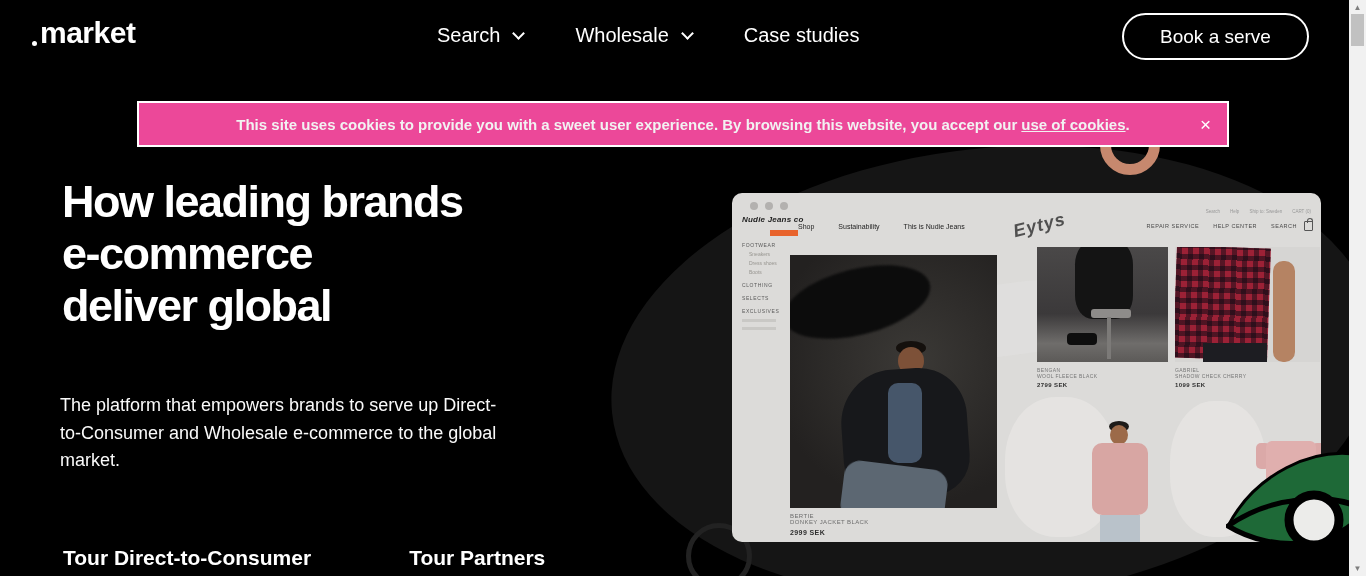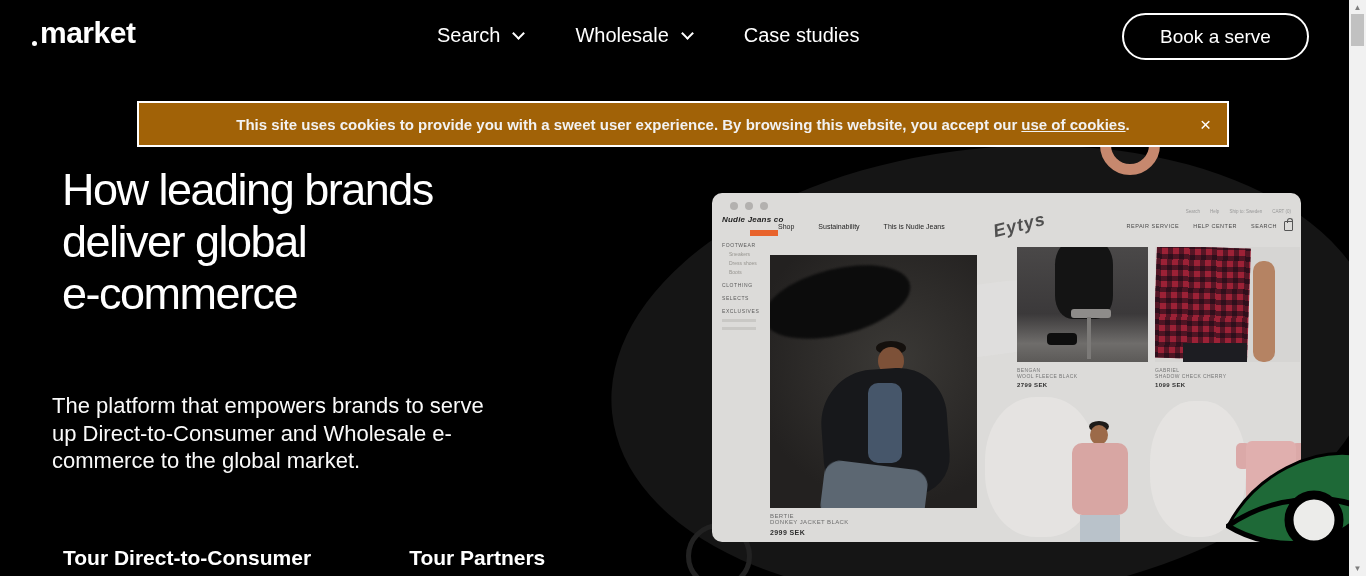--- a/index.html
+++ b/index.html
@@ -13,46 +13,46 @@
   .logo-dot { position:absolute; left:-8px; bottom:4px; width:5px; height:5px; border-radius:50%; background:#fff; }
   .mainnav { left:437px; top:24px; display:flex; align-items:center; z-index:20; }
   .navitem { display:flex; align-items:center; margin-right:52px; font-size:20px; cursor:pointer; }
   .chev { width:9px; height:9px; border-right:2px solid #fff; border-bottom:2px solid #fff;
     transform:rotate(45deg); margin-left:14px; margin-top:-4px; }
   .cta { left:1122px; top:13px; width:187px; height:47px; border:2px solid #fff; border-radius:26px;
     background:transparent; color:#fff; font-size:19px; display:flex; align-items:center; justify-content:center;
     z-index:20; cursor:pointer; font-family:"Liberation Sans", sans-serif; }
 
   
-  .cookie { left:137px; top:101px; width:1092px; height:46px; background:#a16207; border:2px solid #fff;
+  .cookie { left:137px; top:101px; width:1092px; height:46px; background:#ec4899; border:2px solid #fff;
     z-index:15; display:flex; align-items:center; justify-content:center; }
   .cookie-text { font-size:15px; font-weight:700; color:#f2f2f2; }
   .cookie-link { text-decoration:underline; margin-left:4px; cursor:pointer; }
   .cookie-close { position:absolute; right:16px; top:50%; transform:translateY(-50%);
     font-size:19px; font-weight:400; color:#fff; cursor:pointer; line-height:1; }
 
   
-  .h1 { left:62px; top:164px; font-size:45px; font-weight:400; line-height:52px; letter-spacing:-1.5px; z-index:12; }
+  .h1 { left:62px; top:176px; font-size:45px; font-weight:700; line-height:52px; letter-spacing:-1.5px; z-index:12; }
   .h1 span { display:block; }
-  .lede { left:52px; top:392px; width:445px; font-size:22px; line-height:27.5px; color:#fafafa; z-index:12; }
+  .lede { left:60px; top:392px; width:445px; font-size:18px; line-height:27.5px; color:#fafafa; z-index:12; }
   .tourlinks { left:63px; top:546px; display:flex; z-index:12; }
   .tourlink { font-size:21px; font-weight:700; cursor:pointer; }
   .tourlink + .tourlink { margin-left:98px; }
 
   
   .blob { left:610px; top:148px; width:770px; height:450px; background:#151515; border-radius:50%;
     transform:rotate(-6deg); z-index:1; }
   .ring-salmon { left:1100px; top:115px; width:60px; height:60px; border-radius:50%;
     border:11px solid #c6886e; z-index:3; }
   .ring-dark { left:686px; top:523px; width:66px; height:66px; border-radius:50%;
     border:5px solid #222; z-index:1; }
   .eye { left:1226px; top:428px; z-index:8; }
 
   
-  .win { left:712px; top:193px; width:589px; height:349px; background:#dcdbd9; border-radius:10px;
+  .win { left:732px; top:193px; width:589px; height:349px; background:#dcdbd9; border-radius:10px;
     z-index:4; overflow:hidden; color:#444; }
   .dots { position:absolute; left:18px; top:9px; display:flex; gap:7px; }
   .dot { width:8px; height:8px; border-radius:50%; background:#b3b1af; }
 
   .store-logo { position:absolute; left:10px; top:22px; font-size:8px; font-weight:700; font-style:italic;
     color:#222; letter-spacing:0.2px; }
   .store-chip { position:absolute; left:38px; top:37px; width:28px; height:6px; background:#e8632c; }
   .store-nav { position:absolute; left:66px; top:30px; display:flex; font-size:7px; color:#222; }
   .store-nav .sn { margin-right:24px; cursor:default; }
   .util-top { position:absolute; right:10px; top:16px; display:flex; gap:10px; font-size:4.5px; color:#999; }
@@ -149,22 +149,22 @@
 
   <div class="abs cookie">
     <div class="cookie-text">
       <span>This site uses cookies to provide you with a sweet user experience. By browsing this website, you accept our</span><span class="cookie-link">use of cookies</span><span>.</span>
     </div>
     <span class="cookie-close">×</span>
   </div>
 
   <h1 class="abs h1">
     <span>How leading brands</span>
+    <span>e-commerce</span>
     <span>deliver global</span>
-    <span>e-commerce</span>
   </h1>
   <p class="abs lede">The platform that empowers brands to serve up Direct-to-Consumer and Wholesale e-commerce to the global market.</p>
   <div class="abs tourlinks">
     <span class="tourlink">Tour Direct-to-Consumer</span>
     <span class="tourlink">Tour Partners</span>
   </div>
 
   <div class="abs win">
     <div class="dots">
       <span class="dot"></span>

